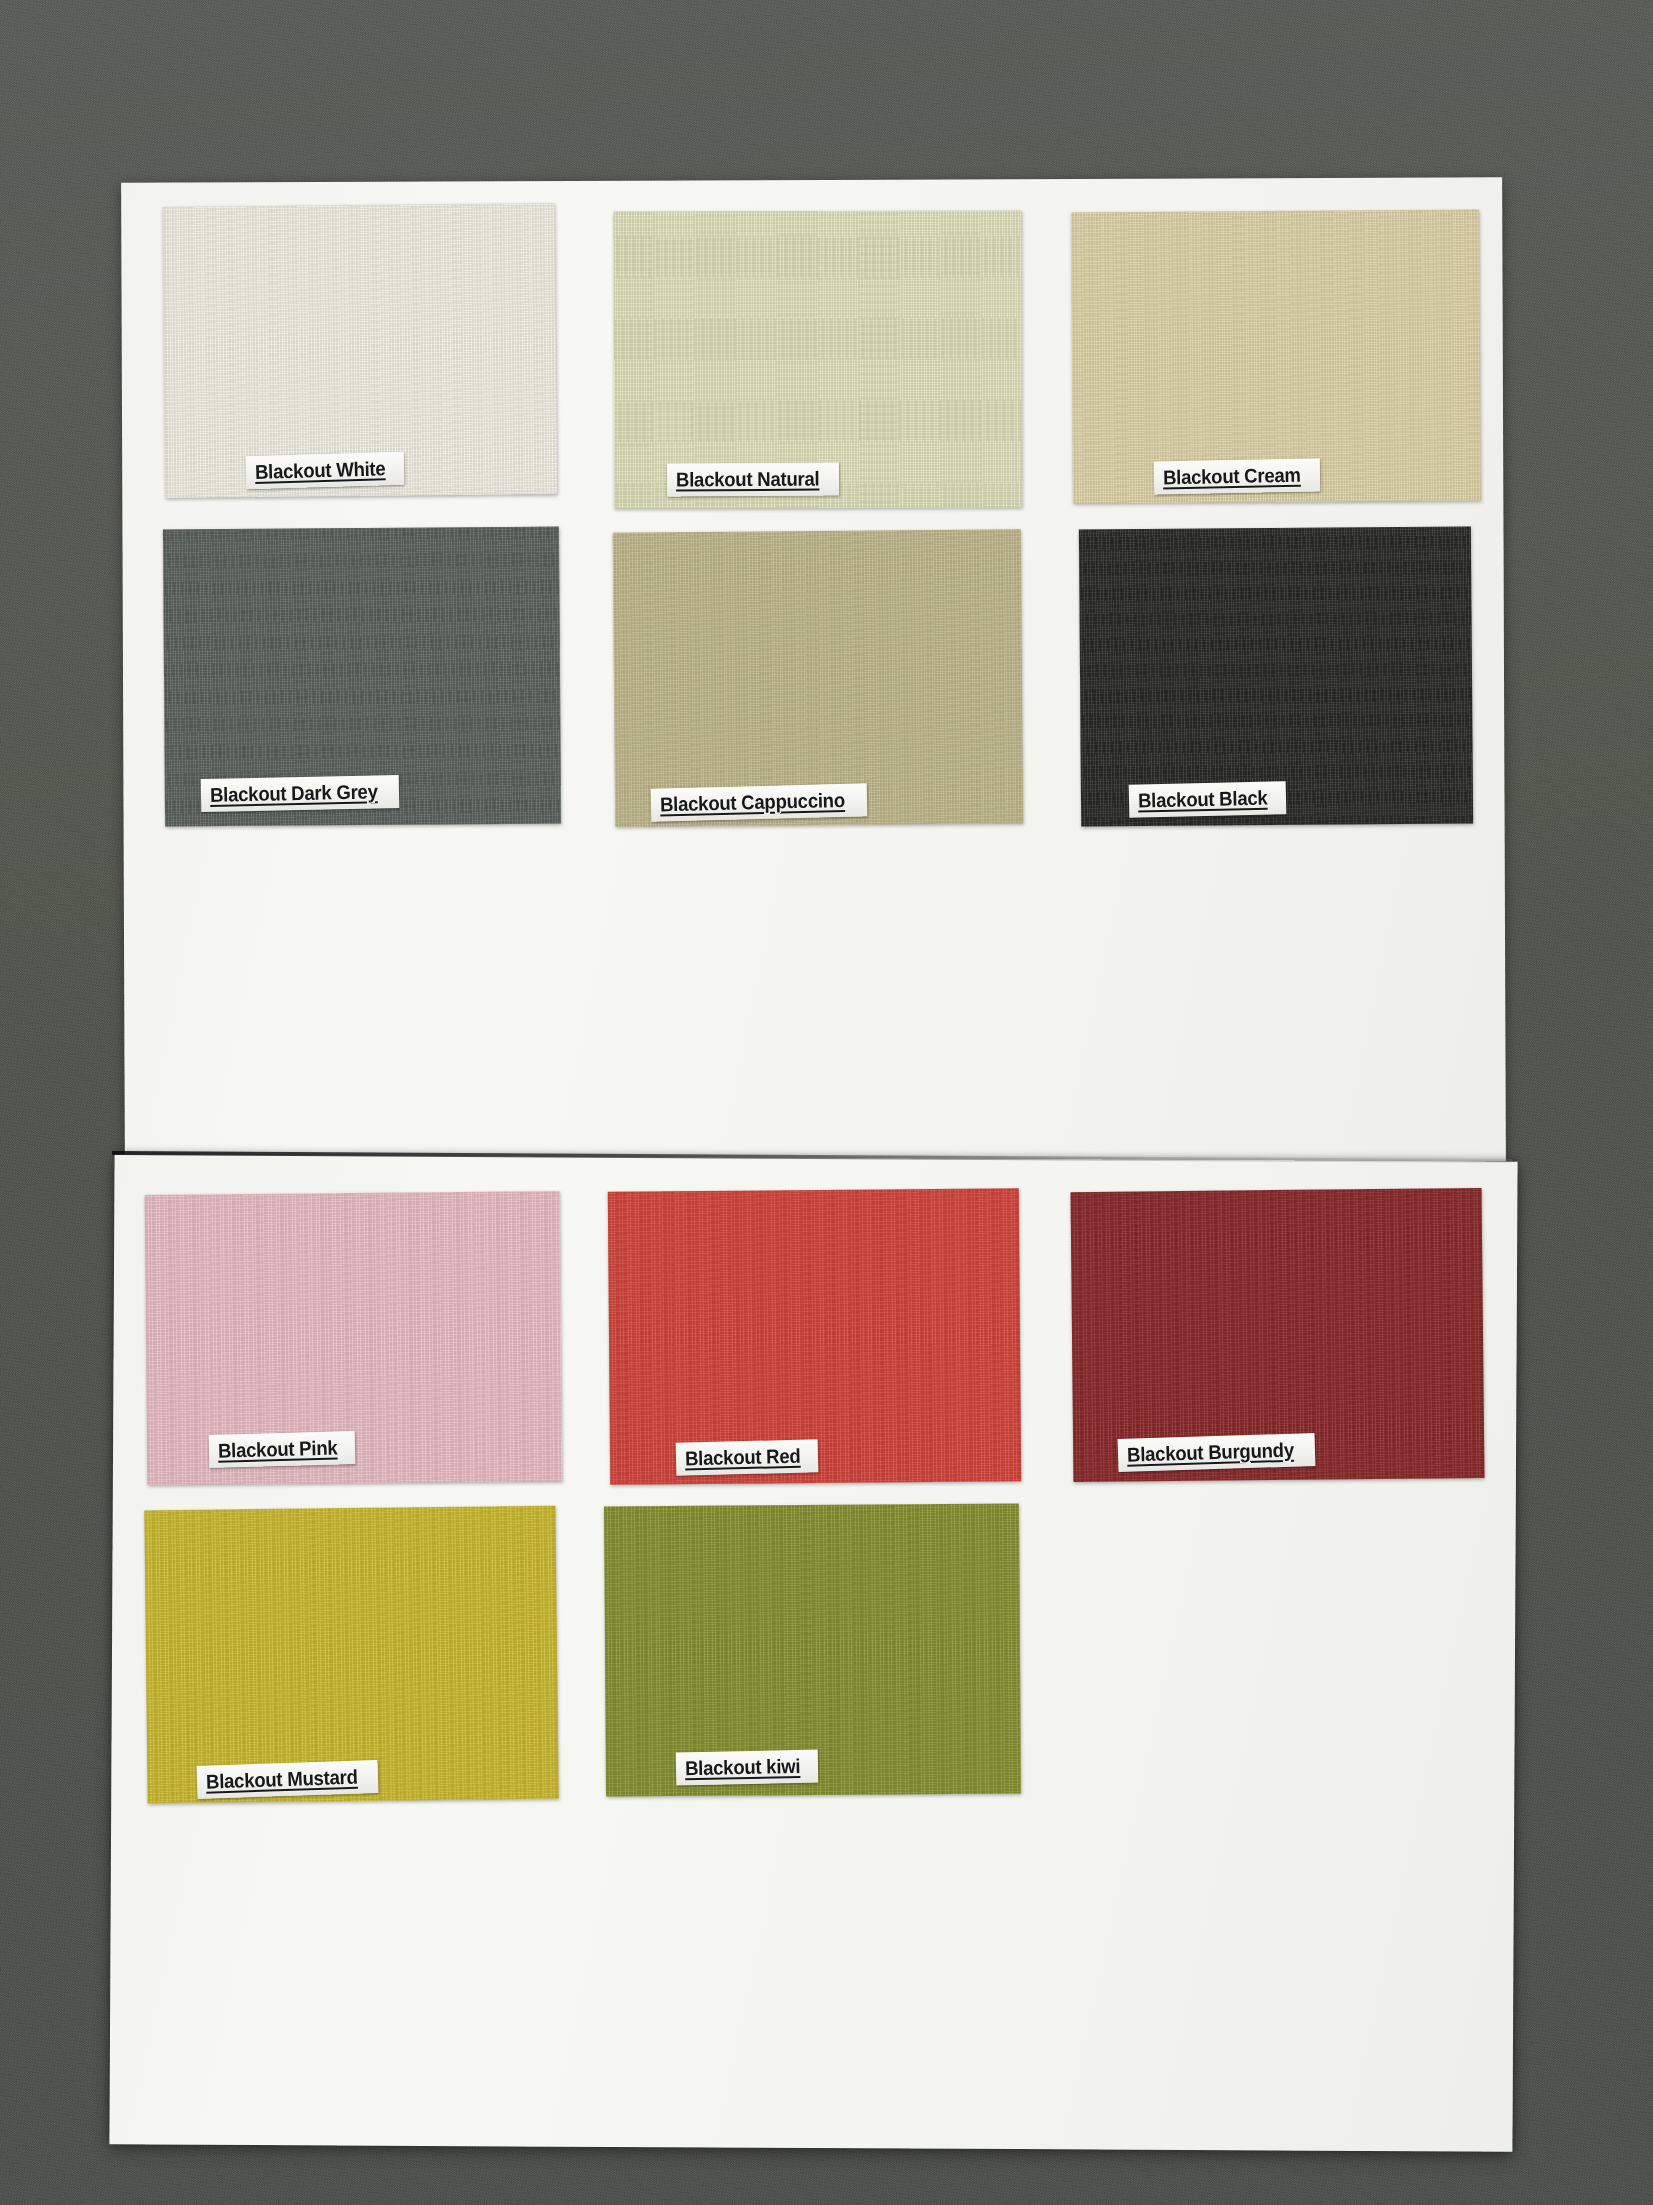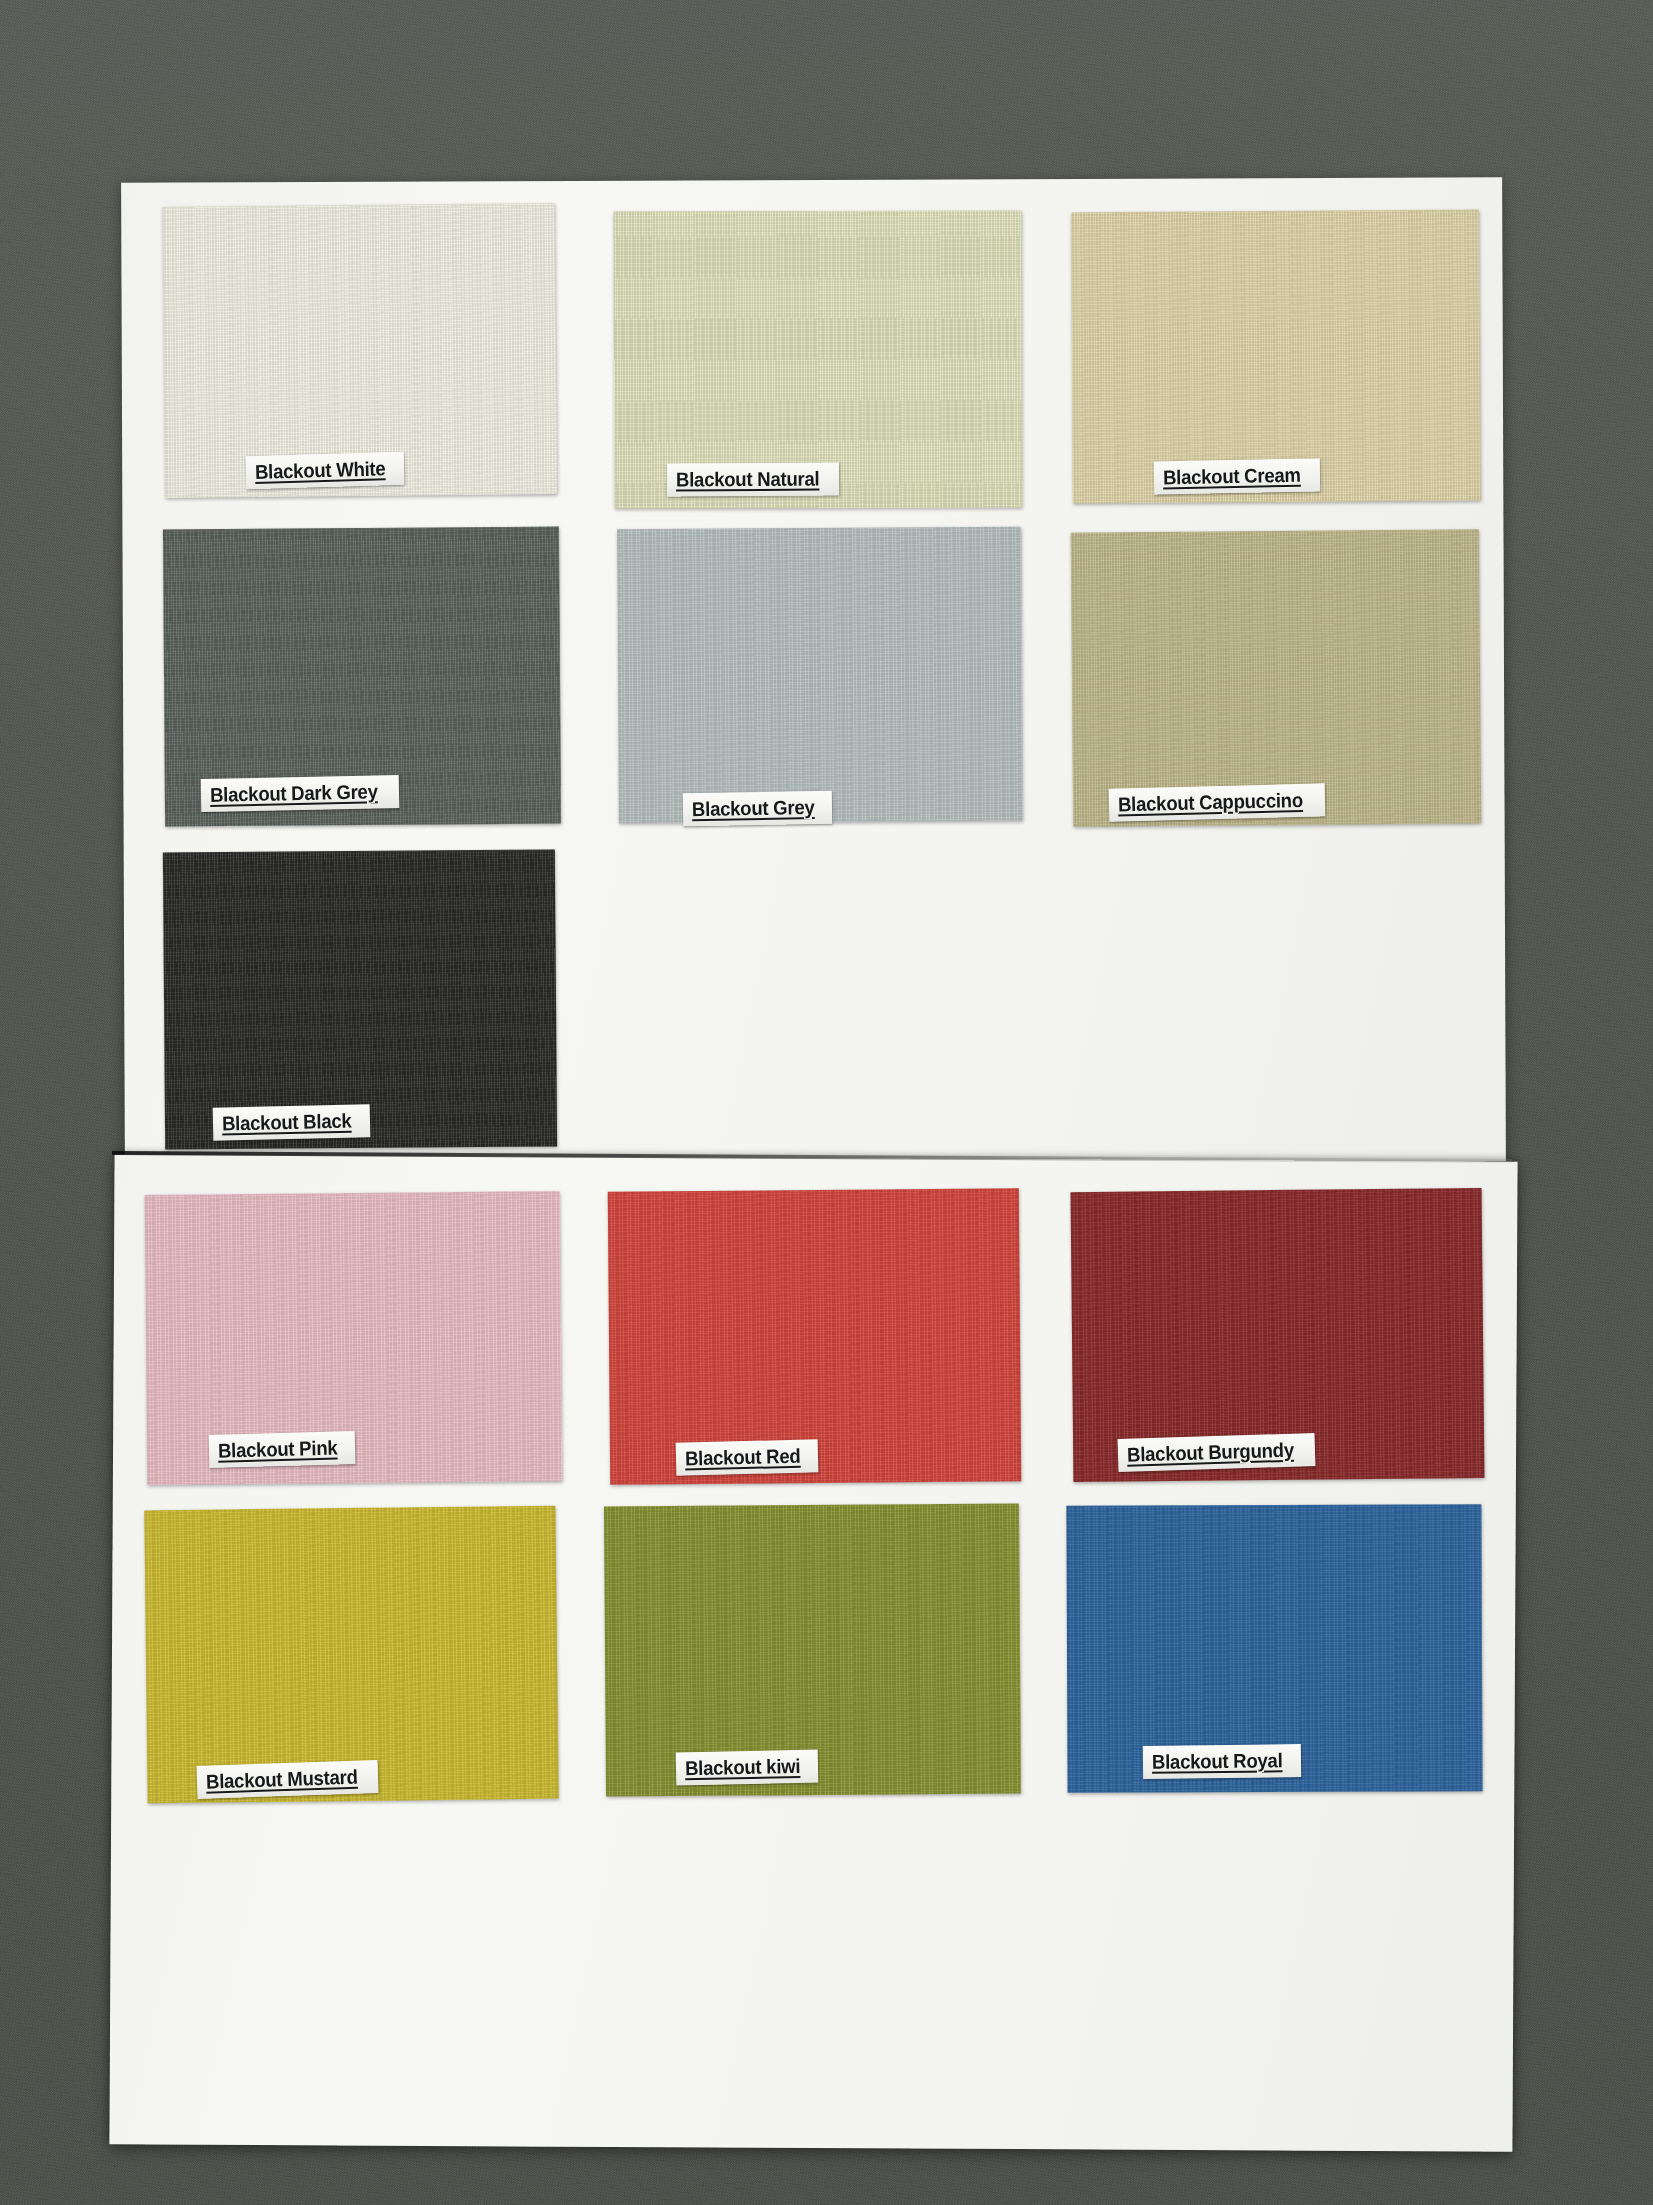--- a/index.html
+++ b/index.html
@@ -115,24 +115,20 @@
     </div>
     <div class="cell">
       <div class="swatch" style="background-color: rgb(226, 215, 171); width: 100%; height: 98%; left: 0%; top: 2%; transform: rotate(-0.39deg);"></div>
       <div class="label" style="left: 20%; bottom: 3%; transform: rotate(-1.1deg);"><span>Blackout Cream</span></div>
     </div>
     <div class="cell">
       <div class="swatch" style="background-color: rgb(93, 100, 96); width: 97%; height: 100%; left: 2%; top: 0%; transform: rotate(-0.42deg);"></div>
       <div class="label" style="left: 11%; bottom: 5%; transform: rotate(-1.2deg);"><span>Blackout Dark Grey</span></div>
     </div>
     <div class="cell">
-      <div class="swatch" style="background-color: rgb(188, 198, 198); width: 99%; height: 99%; left: 1%; top: 0%; transform: rotate(-0.35deg);"></div>
-      <div class="label" style="left: 17%; bottom: 0%; transform: rotate(-1deg);"><span>Blackout Grey</span></div>
-    </div>
-    <div class="cell">
       <div class="swatch" style="background-color: rgb(195, 187, 142); width: 100%; height: 99%; left: 0%; top: 1%; transform: rotate(-0.49deg);"></div>
       <div class="label" style="left: 9%; bottom: 2%; transform: rotate(-1.4deg);"><span>Blackout Cappuccino</span></div>
     </div>
     <div class="cell">
       <div class="swatch" style="background-color: rgb(43, 43, 42); width: 96%; height: 100%; left: 2%; top: 0%; transform: rotate(-0.45deg);"></div>
       <div class="label" style="left: 14%; bottom: 3%; transform: rotate(-1.3deg);"><span>Blackout Black</span></div>
     </div>
   </div>
 <div class="grid" id="grid-bottom">
     <div class="cell">
@@ -148,18 +144,14 @@
       <div class="label" style="left: 12%; bottom: 5%; transform: rotate(-1.7deg);"><span>Blackout Burgundy</span></div>
     </div>
     <div class="cell">
       <div class="swatch" style="background-color: rgb(210, 193, 52); width: 98%; height: 100%; left: 1%; top: 1%; transform: rotate(-0.66deg);"></div>
       <div class="label" style="left: 13%; bottom: 1%; transform: rotate(-1.9deg);"><span>Blackout Mustard</span></div>
     </div>
     <div class="cell">
       <div class="swatch" style="background-color: rgb(139, 151, 53); width: 99%; height: 99%; left: 0%; top: 0%; transform: rotate(-0.42deg);"></div>
       <div class="label" style="left: 17%; bottom: 5%; transform: rotate(-1.2deg);"><span>Blackout kiwi</span></div>
     </div>
-    <div class="cell">
-      <div class="swatch" style="background-color: rgb(47, 104, 164); width: 99%; height: 98%; left: 0%; top: 0%; transform: rotate(-0.24deg);"></div>
-      <div class="label" style="left: 18%; bottom: 7%; transform: rotate(-0.7deg);"><span>Blackout Royal</span></div>
-    </div>
   </div>
 
 
 </body></html>

